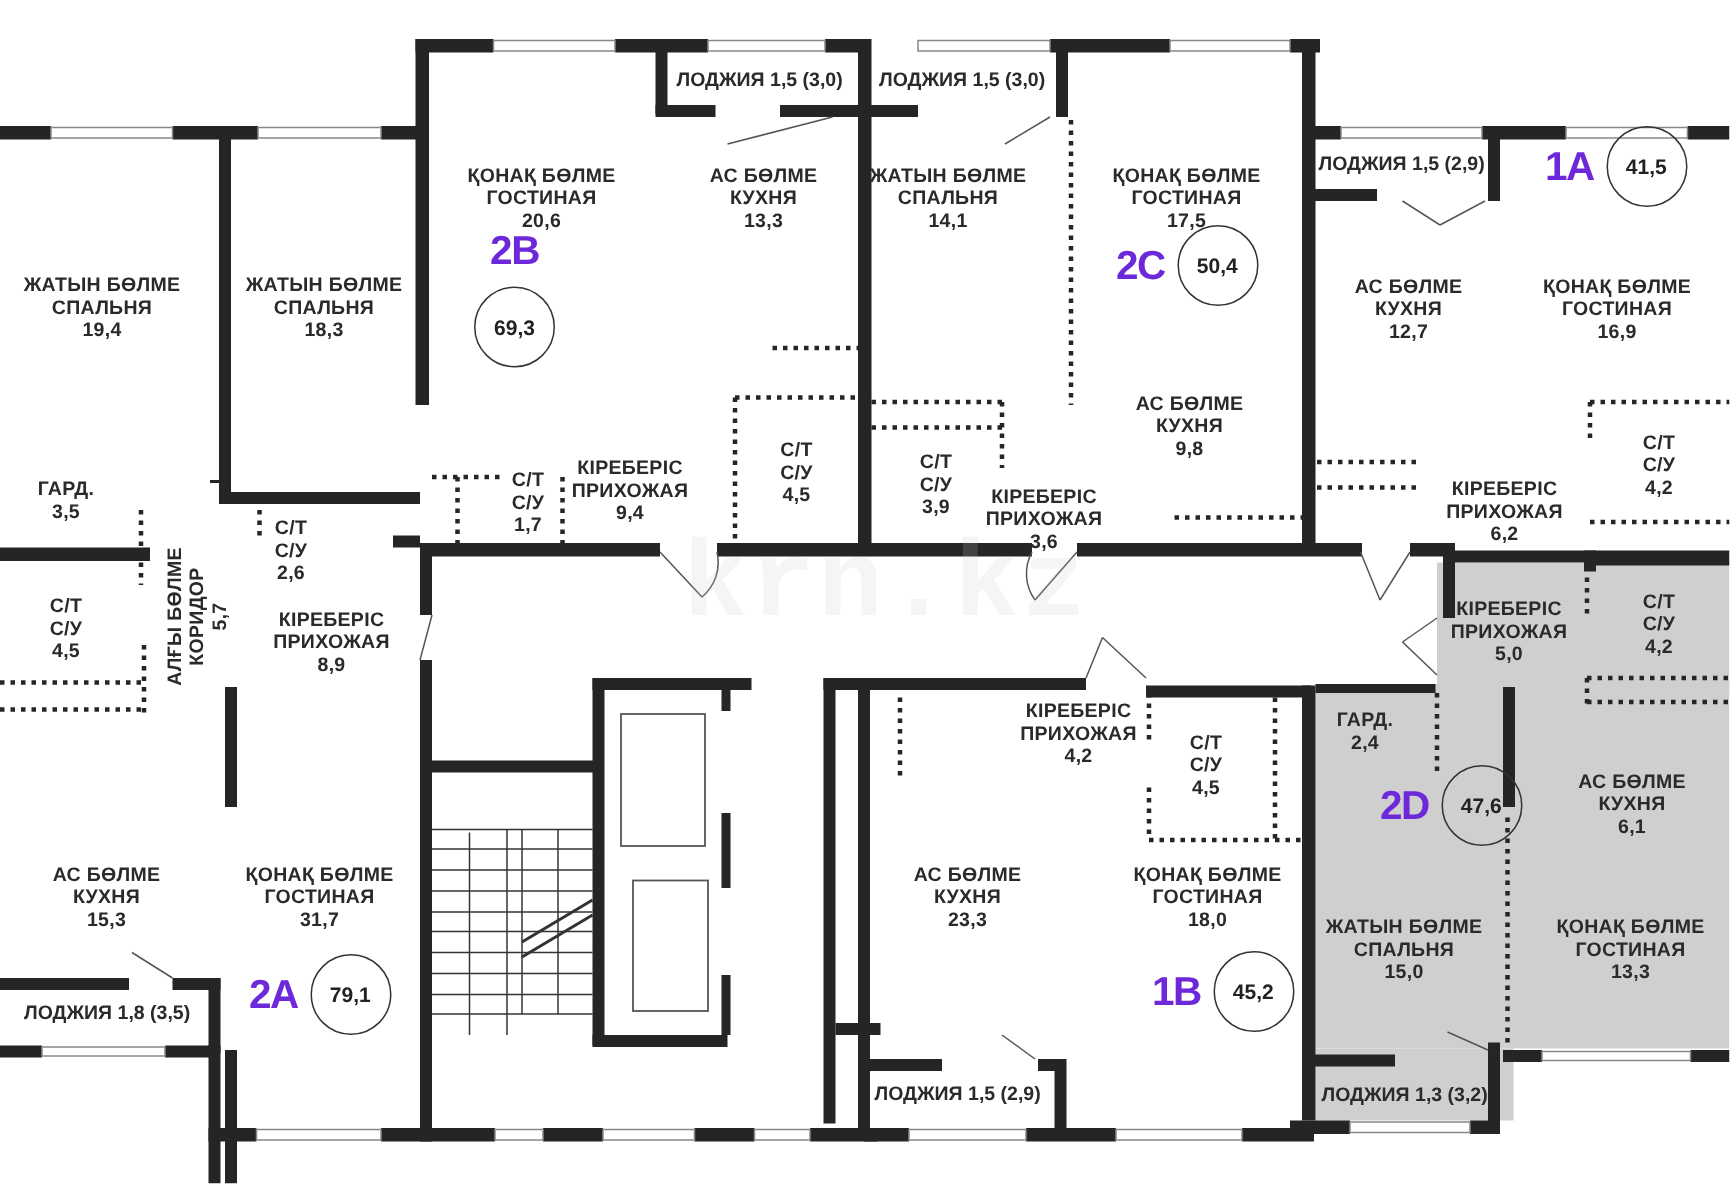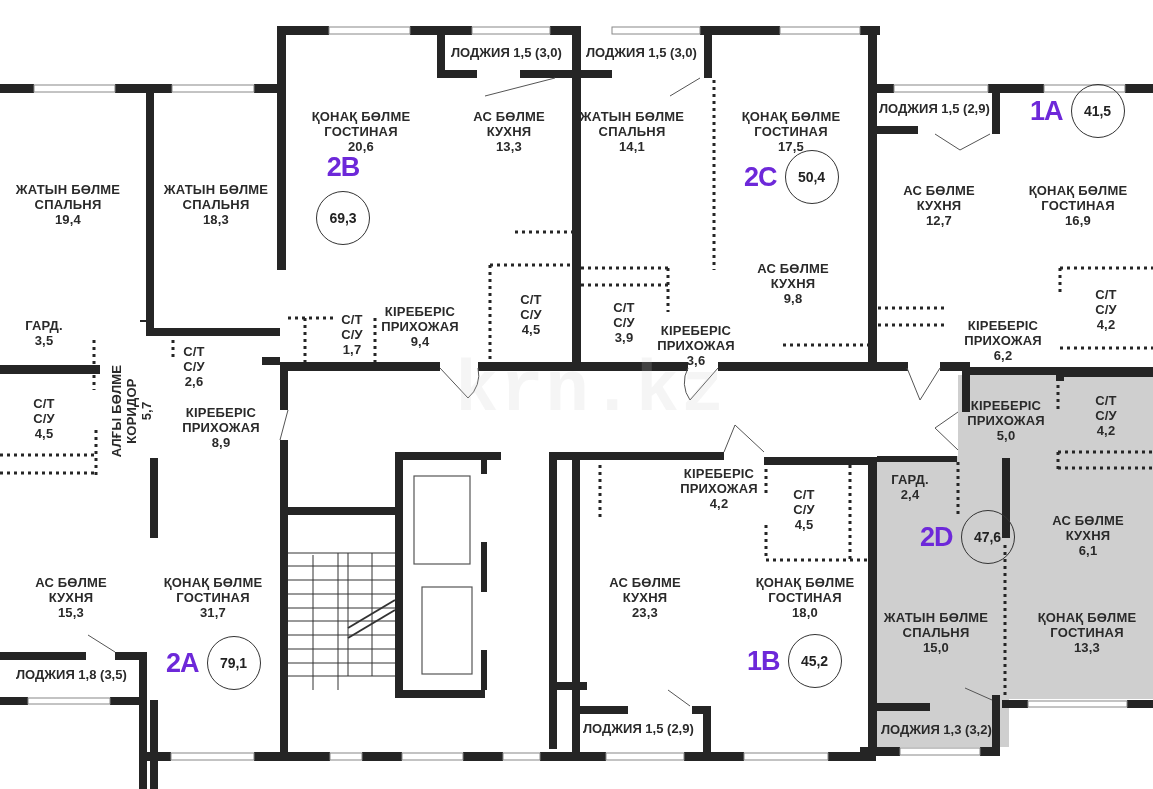--- a/index.html
+++ b/index.html
@@ -401,21 +401,21 @@
       <span class="apt-area">50,4</span>
     </div>
     <div class="apt" style="left: 1030px; top: 84px;">
       <span class="apt-code">1A</span>
       <span class="apt-area">41,5</span>
     </div>
     <div class="apt" style="left: 166px; top: 636px;">
       <span class="apt-code">2A</span>
       <span class="apt-area">79,1</span>
     </div>
-    <div class="apt" style="left: 747px; top: 634px;">
+    <div class="apt" style="left: 768px; top: 634px;">
       <span class="apt-code">1B</span>
       <span class="apt-area">45,2</span>
     </div>
     <div class="apt" style="left: 893px; top: 510px; margin-left: 27px;">
       <span class="apt-code">2D</span>
       <span class="apt-area">47,6</span>
     </div>
   </div>
 
 </body></html>

